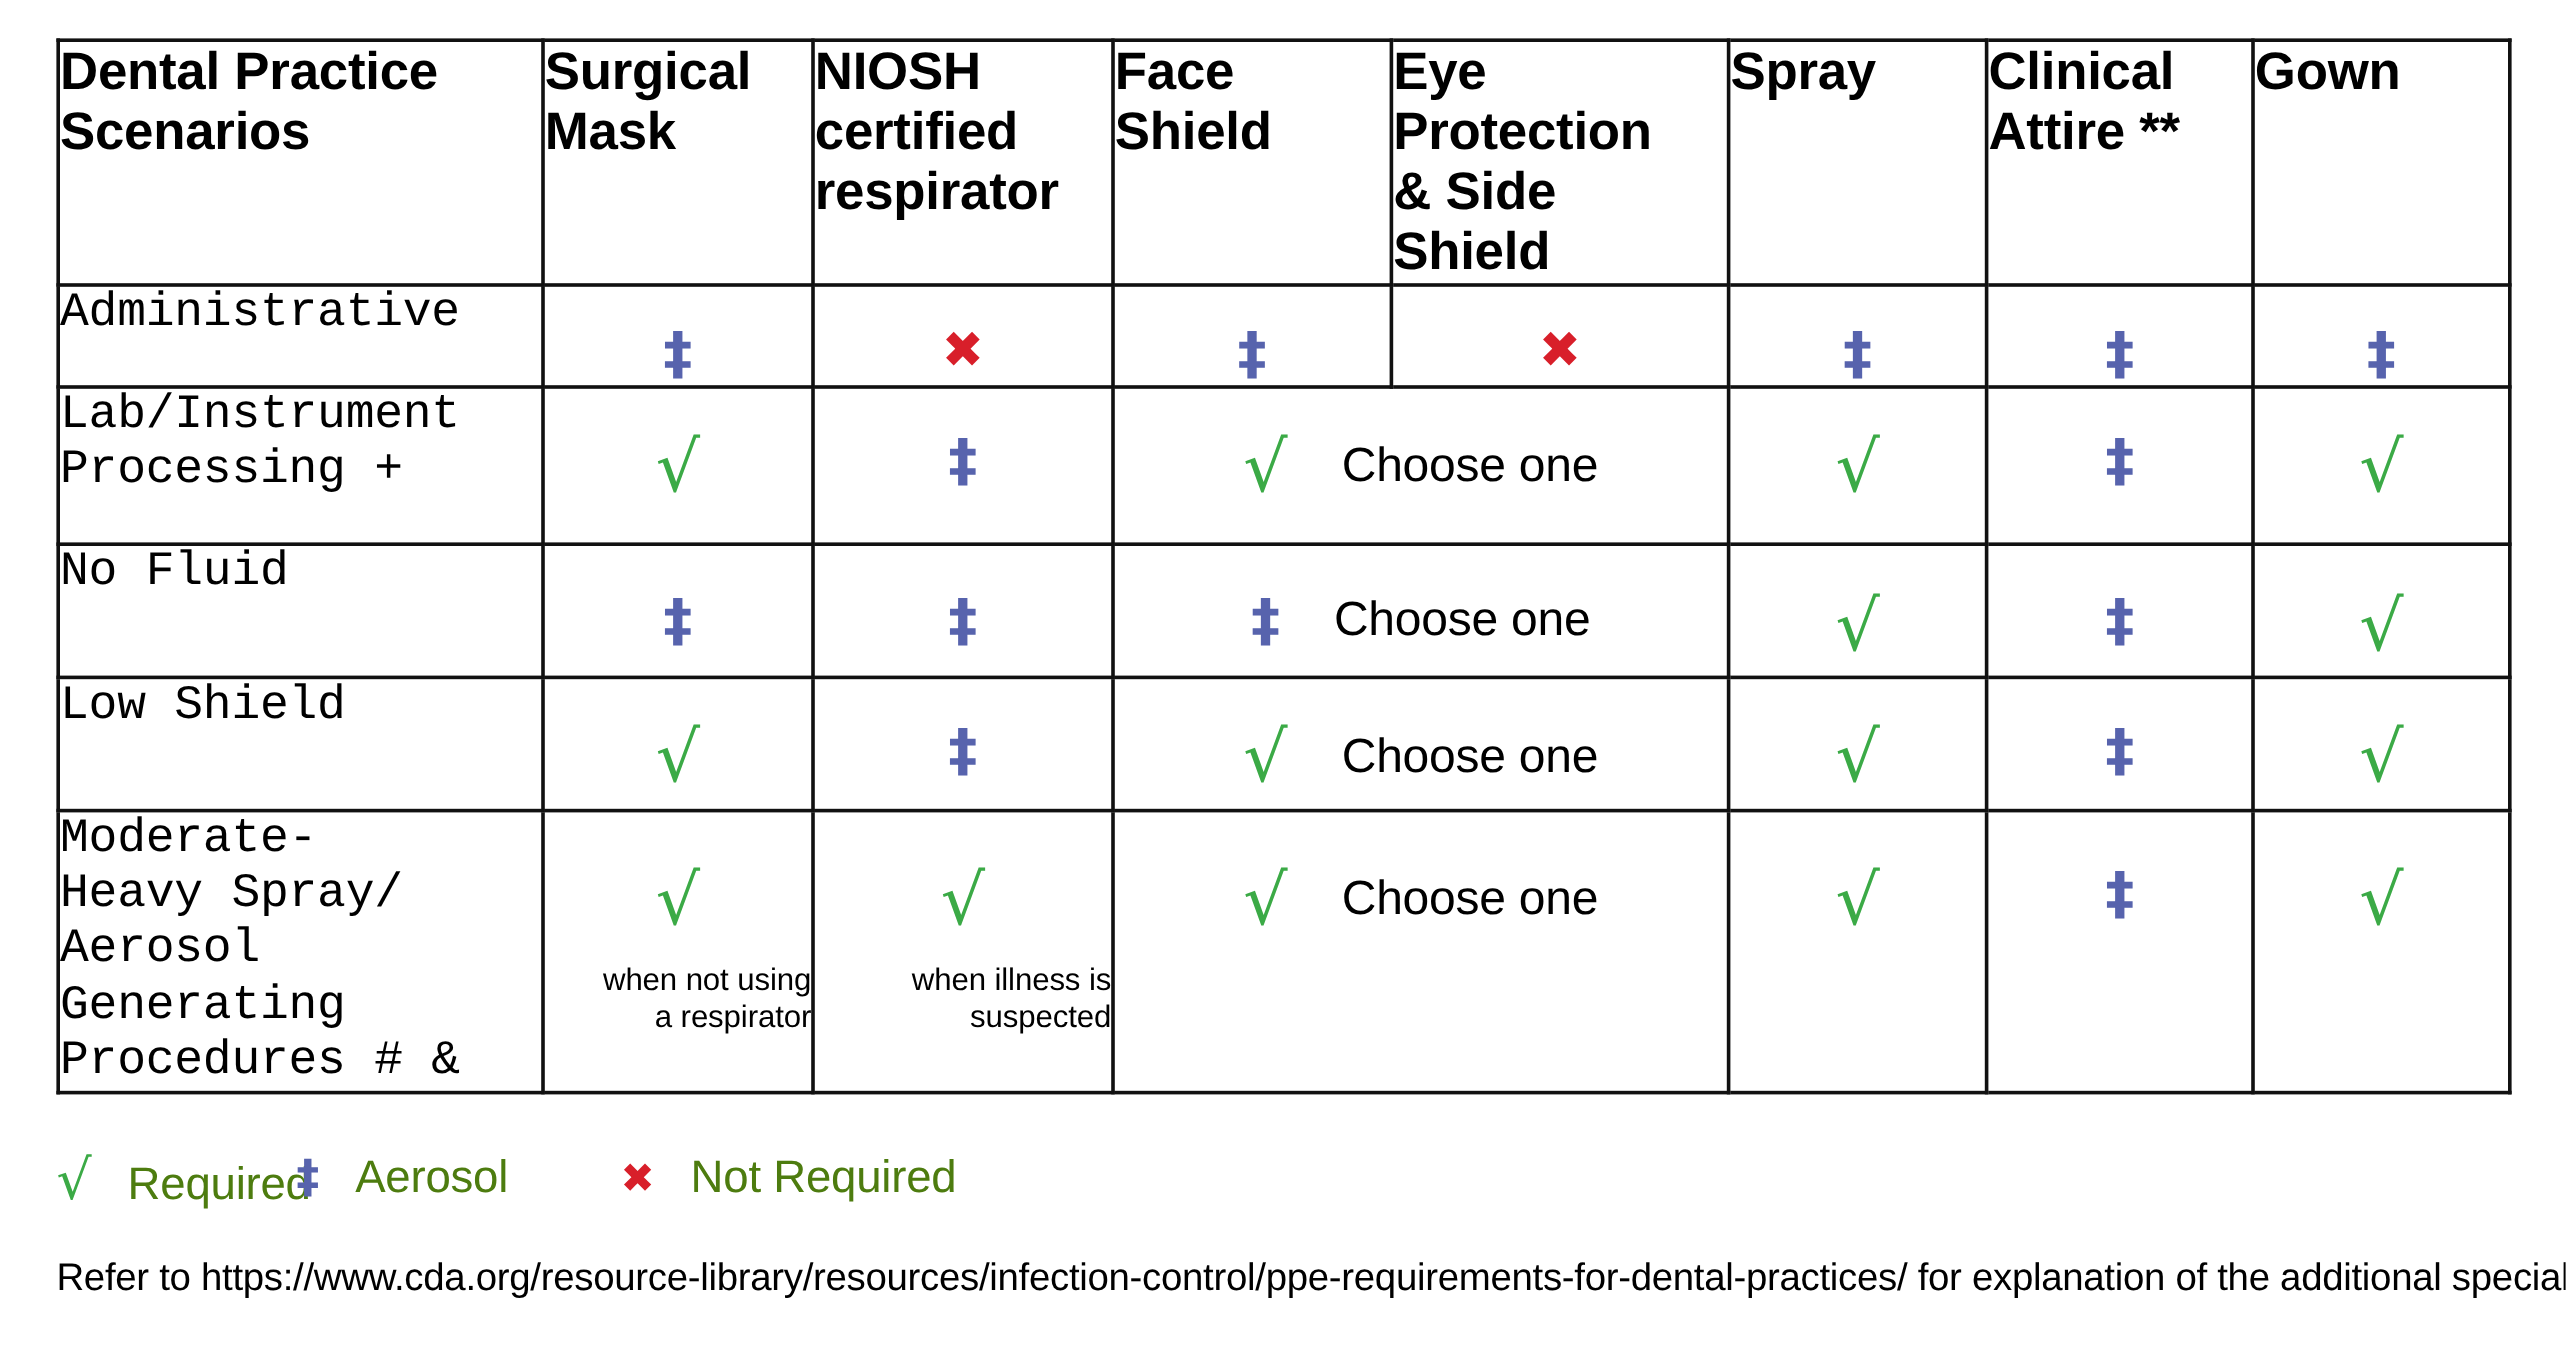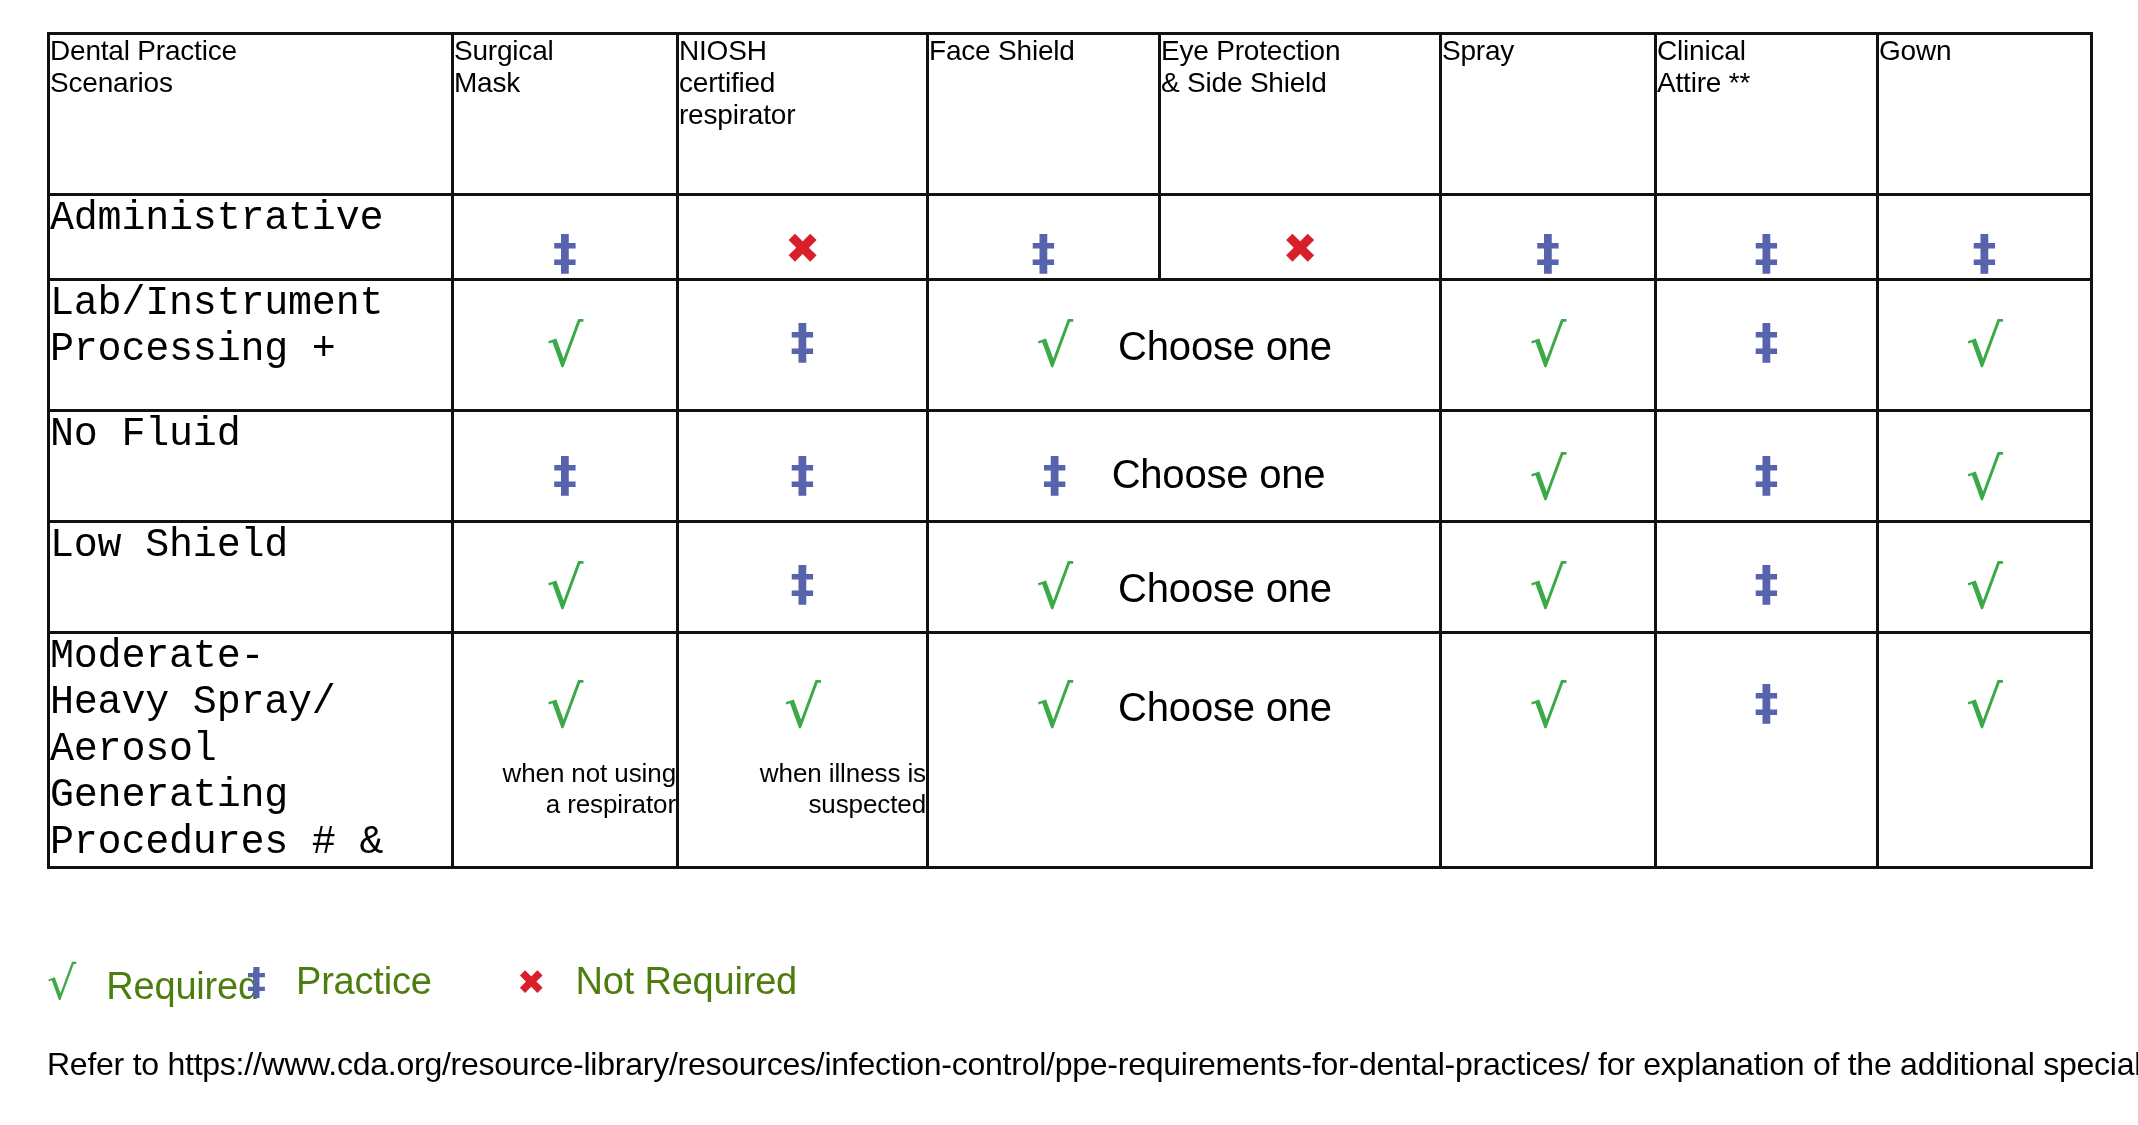--- a/index.html
+++ b/index.html
@@ -49,23 +49,23 @@
   .col-face     { width: 232px; }
   .col-eye      { width: 281px; }
   .col-gloves   { width: 215px; }
   .col-attire   { width: 222px; }
   .col-gown     { width: 214px; }
 
   
   .head-cell {
     height: 158px;
     padding: 12px 0 0 18px;
-    font-size: 28px;
+    font-size: 44px;
     line-height: 1.14;
-    font-weight: 400;
+    font-weight: 700;
     letter-spacing: -0.2px;
     text-align: left;
     white-space: pre-line;
   }
 
   
   .scenario-cell {
     padding: 10px 0 0 18px;
     font-size: 40px;
     line-height: 1.16;
@@ -427,21 +427,21 @@
       </tbody>
   </table>
 
   <div class="legend" id="legend">
       <div class="legend-item lg-required">
         <span class="sym sym-check">√</span>
         <span class="legend-text">Required</span>
       </div>
       <div class="legend-item lg-optional">
         <span class="sym sym-opt">‡</span>
-        <span class="legend-text">Practice</span>
+        <span class="legend-text">Aerosol</span>
       </div>
       <div class="legend-item lg-notreq">
         <span class="sym sym-no">✖</span>
         <span class="legend-text">Not Required</span>
       </div>
     </div>
 
   <div class="footer-note">Refer to https://www.cda.org/resource-library/resources/infection-control/ppe-requirements-for-dental-practices/ for explanation of the additional special characters.</div>
 
 </div>

